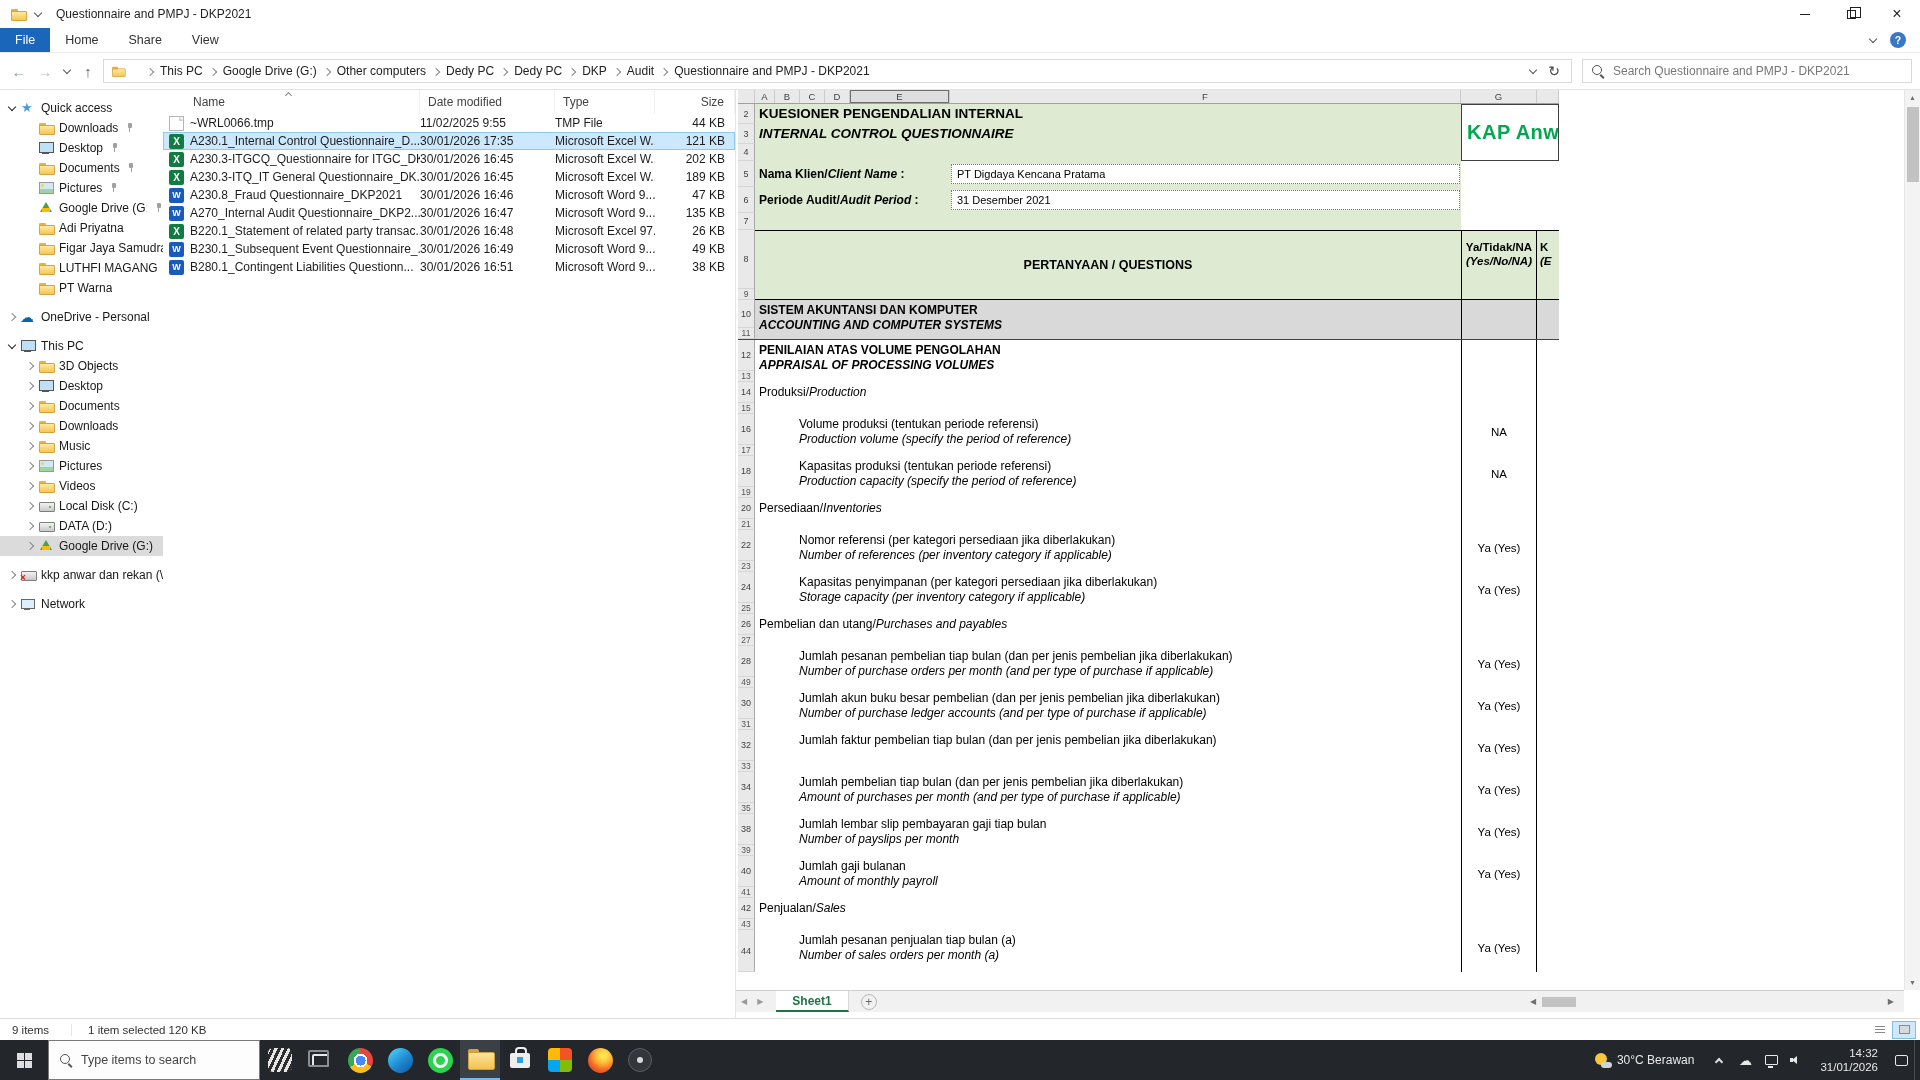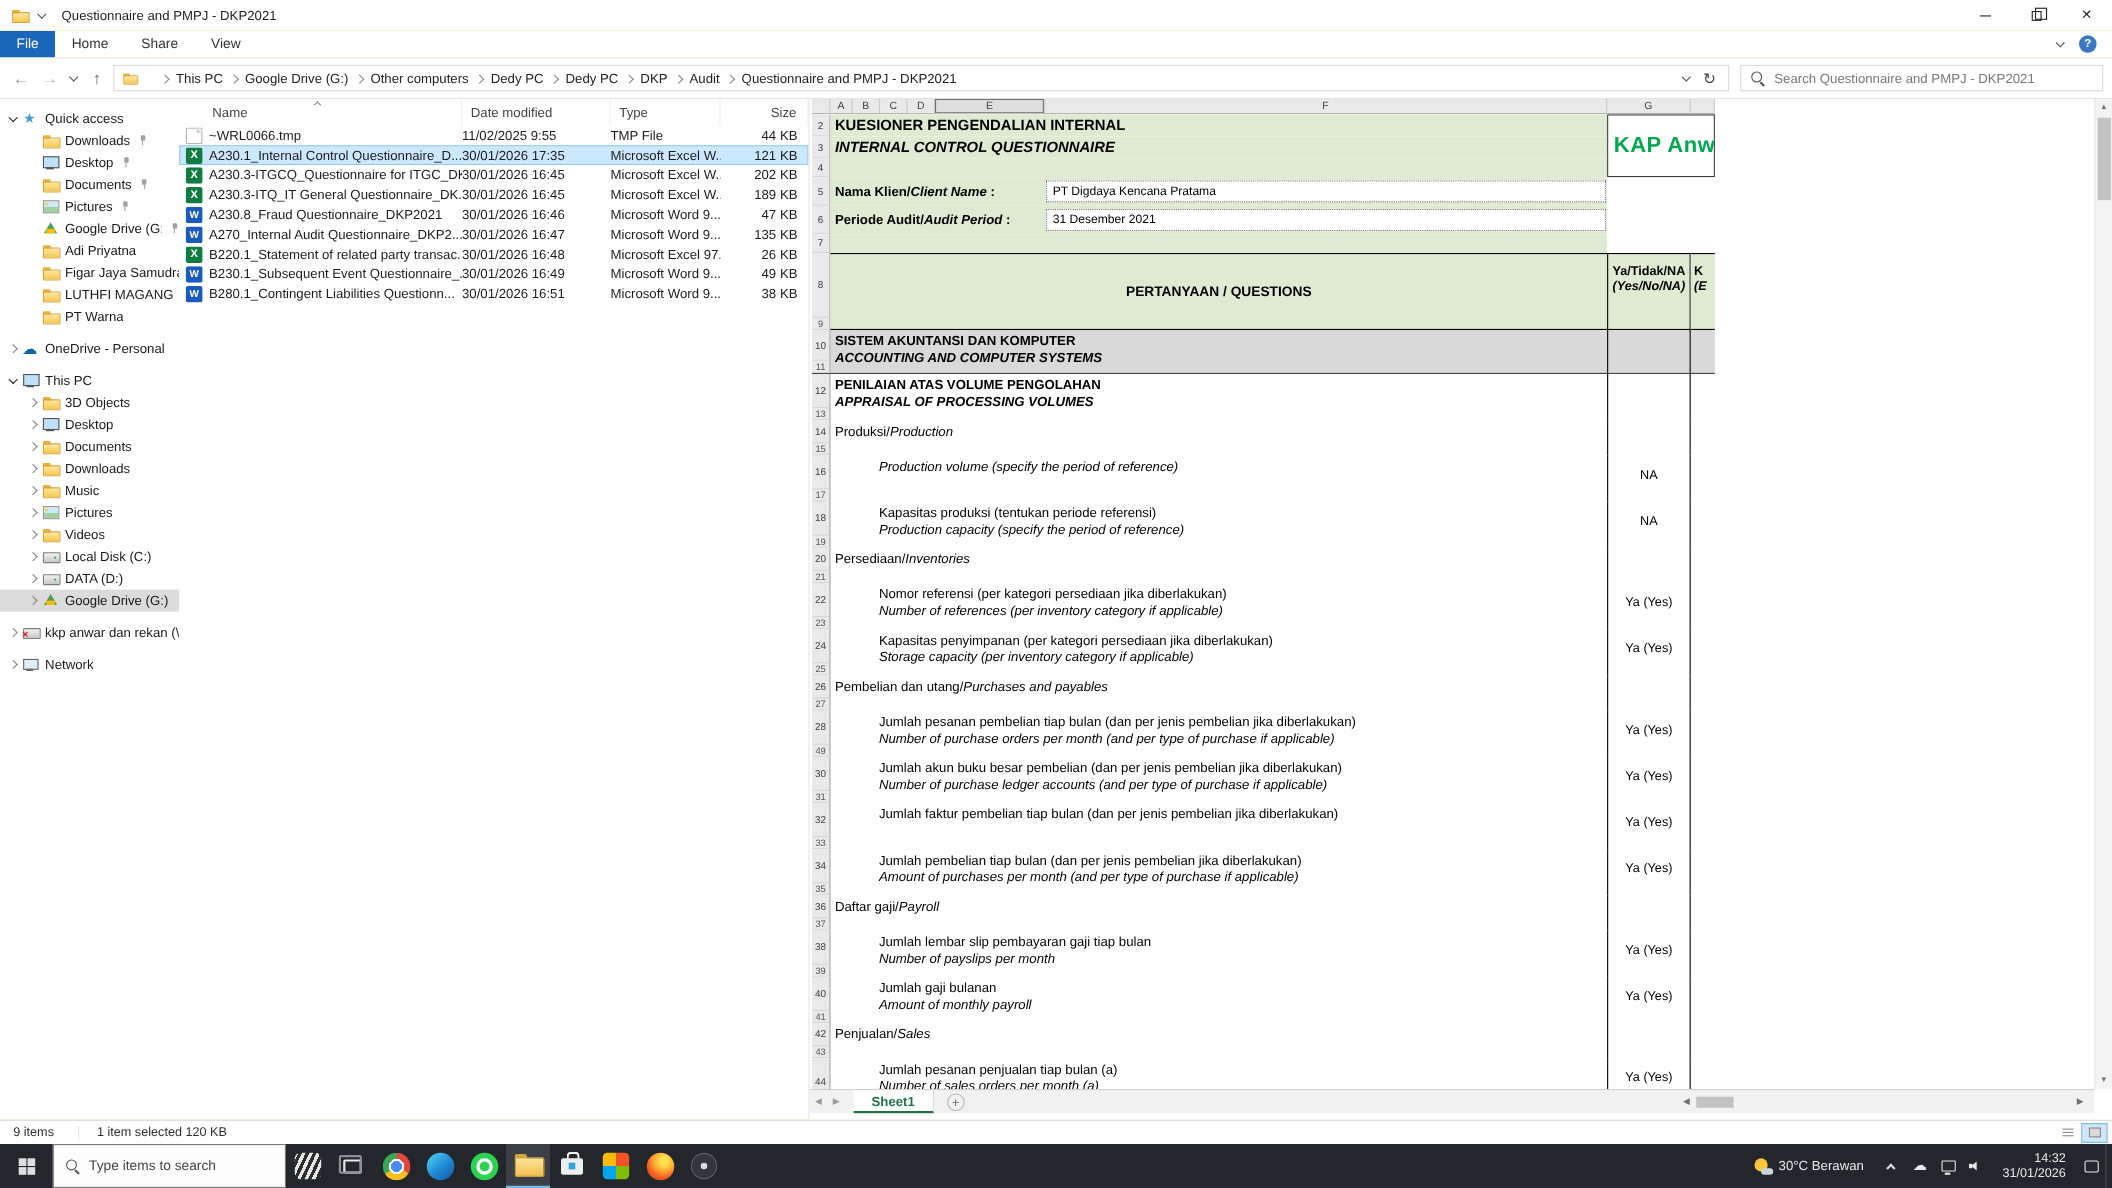--- a/index.html
+++ b/index.html
@@ -1,21 +1,21 @@
 <!DOCTYPE html>
 <html style="--excel-green: #dfead2; --section-gray: #d9d9d9; --brand-green: #00a84f; --selection-blue: #cce8ff; --sheet-accent: #217346; --file-tab-blue: #1a66bb; --taskbar-bg: #23262b;"><head>
 <meta charset="utf-8">
 <style>
   *{margin:0;padding:0;box-sizing:border-box}
   html,body{width:1920px;height:1080px;overflow:hidden}
   body{font-family:"Liberation Sans",sans-serif;background:#fff}
   .screen{position:relative;width:1920px;height:1080px;background:#fff;overflow:hidden}
 
   
-  .window{position:absolute;left:0;top:0;right:0;bottom:40px;background:#eab308}
+  .window{position:absolute;left:0;top:0;right:0;bottom:40px;background:#a21caf}
   .titlebar{height:28px;display:flex;align-items:center;padding-left:10px;gap:9px;background:#fff;position:relative}
   .win-title{font-size:12px;color:#1f1f1f;margin-left:6px;white-space:nowrap}
   .caps{position:absolute;right:0;top:0;height:28px;display:flex}
   .cap{width:46px;height:28px;display:flex;align-items:center;justify-content:center;font-size:15px;color:#1f1f1f}
   .min-bar{width:10px;height:1px;background:#1f1f1f;display:block}
   .restore-ico{width:9px;height:9px;border:1px solid #1f1f1f;background:#fff;position:relative;display:block}
   .restore-ico::before{content:"";position:absolute;left:2px;top:-4px;width:9px;height:9px;border:1px solid #1f1f1f}
   .cap.close{font-size:16px}
 
   .ribbon{height:25px;display:flex;align-items:stretch;background:#fff;border-bottom:1px solid #ededed}
@@ -623,20 +623,21 @@
                 </div>
                 <div class="rans"></div>
                 <div class="rpartial"></div>
               </div>
               <div class="xrow k-question">
                 <div class="rnum">
                   <span class="n1">16</span>
                   <span class="n2">17</span>
                 </div>
                 <div class="rcontent">
+                  <div class="l1">Volume produksi (tentukan periode referensi)</div>
                   <div class="l2"><i>Production volume (specify the period of reference)</i></div>
                 </div>
                 <div class="rans">NA</div>
                 <div class="rpartial"></div>
               </div>
               <div class="xrow k-question">
                 <div class="rnum">
                   <span class="n1">18</span>
                   <span class="n2">19</span>
                 </div>
@@ -731,31 +732,20 @@
               <div class="xrow k-question">
                 <div class="rnum">
                   <span class="n1">34</span>
                   <span class="n2">35</span>
                 </div>
                 <div class="rcontent">
                   <div class="l1">Jumlah pembelian tiap bulan (dan per jenis pembelian jika diberlakukan)</div>
                   <div class="l2"><i>Amount of purchases per month (and per type of purchase if applicable)</i></div>
                 </div>
                 <div class="rans">Ya (Yes)</div>
-                <div class="rpartial"></div>
-              </div>
-              <div class="xrow k-category">
-                <div class="rnum">
-                  <span class="n1">36</span>
-                  <span class="n2">37</span>
-                </div>
-                <div class="rcontent">
-                  <div>Daftar gaji/<i>Payroll</i></div>
-                </div>
-                <div class="rans"></div>
                 <div class="rpartial"></div>
               </div>
               <div class="xrow k-question">
                 <div class="rnum">
                   <span class="n1">38</span>
                   <span class="n2">39</span>
                 </div>
                 <div class="rcontent">
                   <div class="l1">Jumlah lembar slip pembayaran gaji tiap bulan</div>
                   <div class="l2"><i>Number of payslips per month</i></div>

